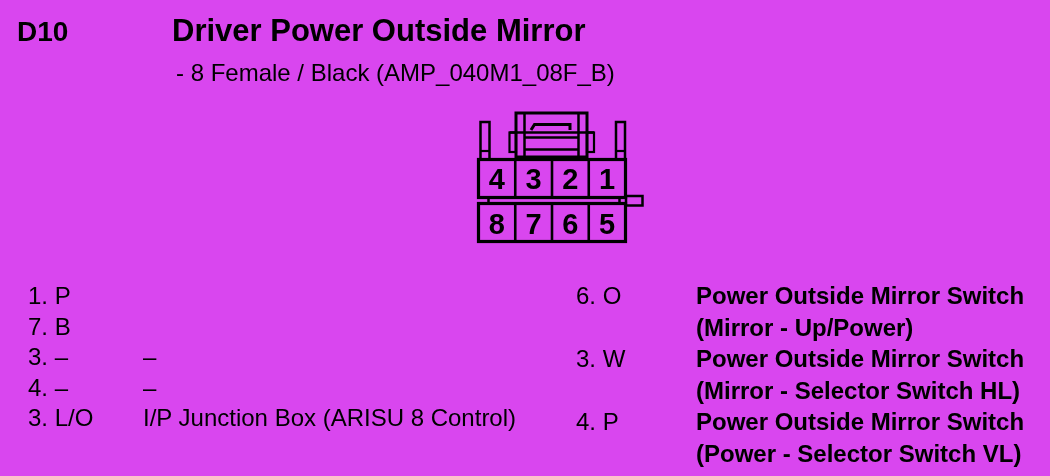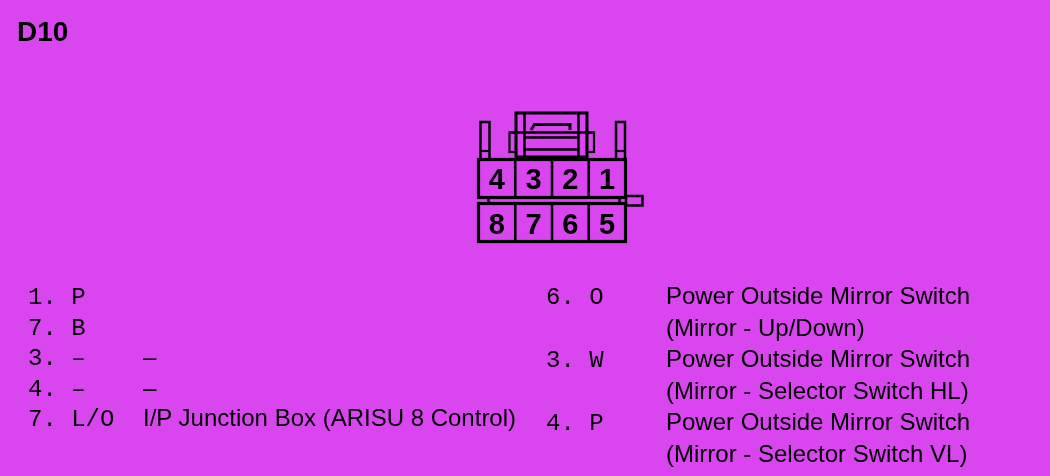--- a/index.html
+++ b/index.html
@@ -22,40 +22,42 @@
   }
   .subtitle {
     position: absolute; left: 176px; top: 60px;
     font-size: 24px; font-weight: normal; line-height: 1.1; white-space: nowrap;
   }
 
   .connector-svg { position: absolute; left: 470px; top: 108px; }
 
   .pin-col { position: absolute; font-size: 24px; line-height: 1.15; }
   .pin-col-left  { left: 28px;  top: 282px; width: 530px; height: 170px; }
-  .pin-col-right { left: 546px; top: 282px; width: 465px; height: 195px; }
+  .pin-col-right { left: 576px; top: 282px; width: 465px; height: 195px; }
   .pin-line { position: absolute; left: 0; white-space: nowrap; }
-  .pin-label { display: inline-block; font-family: Liberation Mono, monospace; }
+  .pin-label { display: inline-block; }
   .pin-desc { position: absolute; top: 0; white-space: nowrap; }
   .pin-col-left  .pin-desc { left: 115px; }
-  .pin-col-right .pin-desc { left: 120px; }
+  .pin-col-right .pin-desc { left: 120px; font-weight: bold; }
 
   svg .stroke { fill: none; stroke: #000; }
   svg text.pin-num {
     font-family: "Liberation Sans", sans-serif;
     font-size: 29px; font-weight: bold; fill: #000;
     text-anchor: middle;
   }
 </style>
 </head>
 <body>
 
 <div class="page">
 
   <div class="connector-id">D10</div>
+  <div class="title">Driver Power Outside Mirror</div>
+  <div class="subtitle">- 8 Female / Black (AMP_040M1_08F_B)</div>
 
   <svg class="connector-svg" width="180" height="137" viewBox="470 108 180 137" xmlns="http://www.w3.org/2000/svg">
 
     <g>
       <rect class="stroke" x="480.5" y="122" width="9" height="37.5" stroke-width="2.5"></rect>
       <line class="stroke" x1="480.5" y1="151" x2="489.5" y2="151" stroke-width="2.2"></line>
     </g>
 
     <g>
       <rect class="stroke" x="616" y="122" width="9" height="37.5" stroke-width="2.5"></rect>
@@ -114,42 +116,42 @@
     </div>
     <div class="pin-line" style="top:61px">
       <span class="pin-label">3. –</span>
       <span class="pin-desc">–</span>
     </div>
     <div class="pin-line" style="top:91.5px">
       <span class="pin-label">4. –</span>
       <span class="pin-desc">–</span>
     </div>
     <div class="pin-line" style="top:122px">
-      <span class="pin-label">7. L/O</span>
+      <span class="pin-label">3. L/O</span>
       <span class="pin-desc">I/P Junction Box (ARISU 8 Control)</span>
     </div>
   </div>
 
   <div class="pin-col pin-col-right">
     <div class="pin-line" style="top:0px">
       <span class="pin-label">6. O</span>
       <span class="pin-desc">Power Outside Mirror Switch</span>
     </div>
     <div class="pin-line" style="top:31.5px">
-      <span class="pin-desc">(Mirror - Up/Down)</span>
+      <span class="pin-desc">(Mirror - Up/Power)</span>
     </div>
     <div class="pin-line" style="top:63px">
       <span class="pin-label">3. W</span>
       <span class="pin-desc">Power Outside Mirror Switch</span>
     </div>
     <div class="pin-line" style="top:94.5px">
       <span class="pin-desc">(Mirror - Selector Switch HL)</span>
     </div>
     <div class="pin-line" style="top:126px">
       <span class="pin-label">4. P</span>
       <span class="pin-desc">Power Outside Mirror Switch</span>
     </div>
     <div class="pin-line" style="top:157.5px">
-      <span class="pin-desc">(Mirror - Selector Switch VL)</span>
+      <span class="pin-desc">(Power - Selector Switch VL)</span>
     </div>
   </div>
 
 </div>
 
 </body></html>

